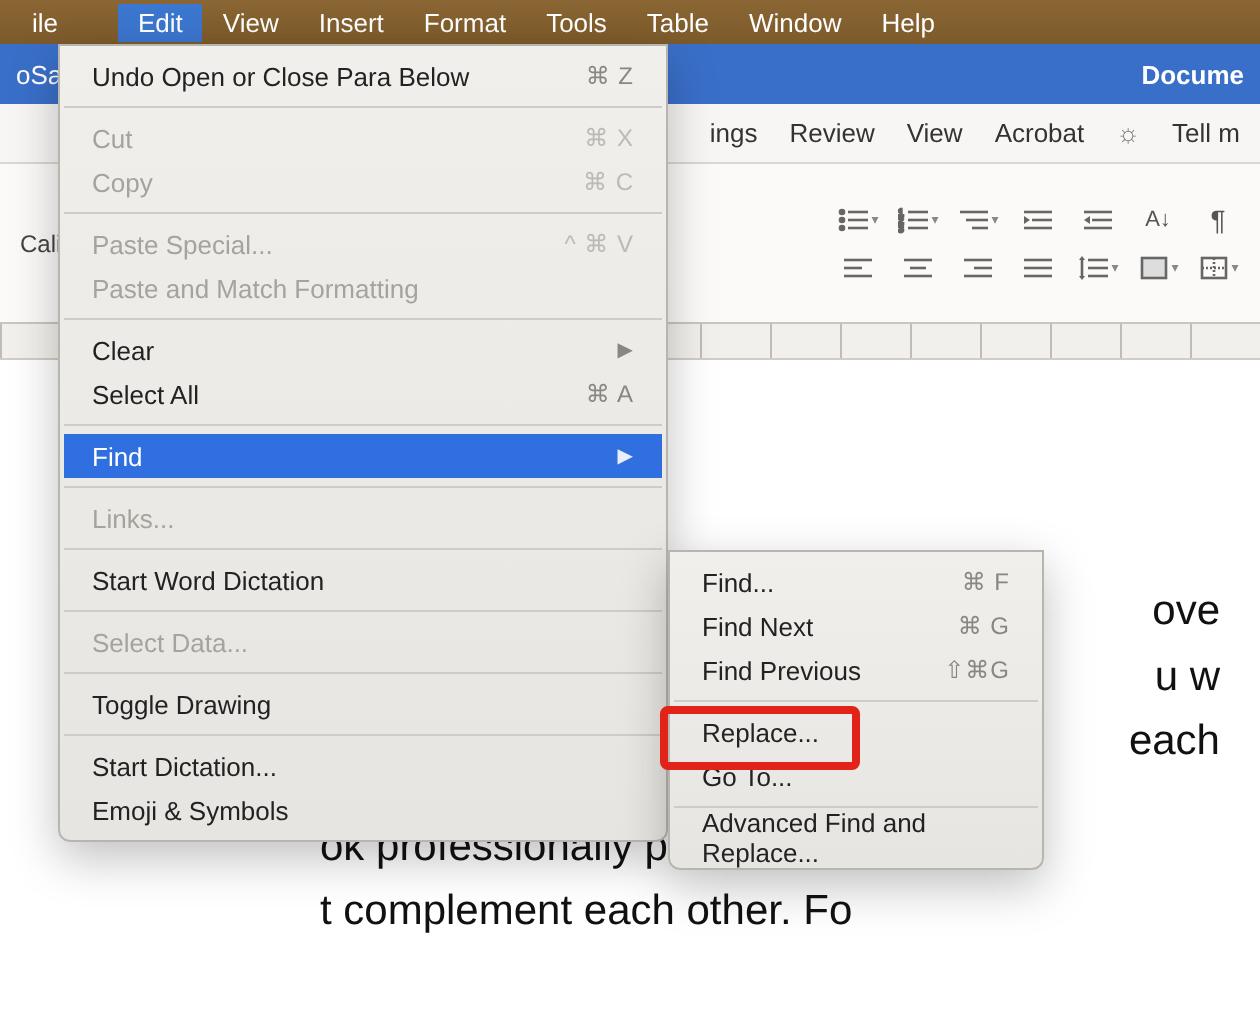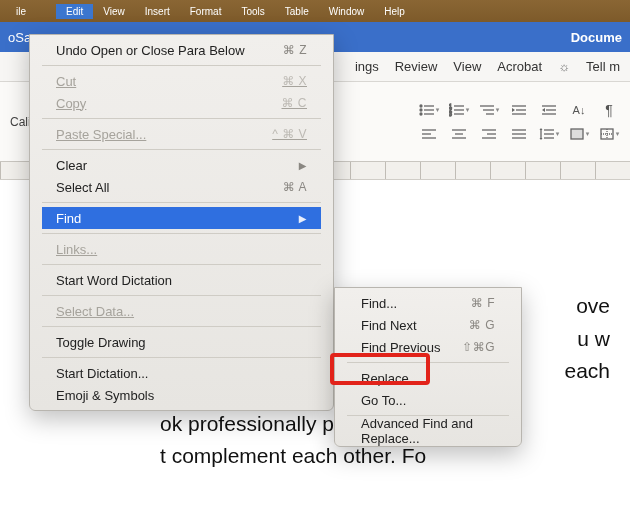--- a/index.html
+++ b/index.html
@@ -3,21 +3,21 @@
 <meta charset="utf-8">
 <style>
   * { margin: 0; padding: 0; box-sizing: border-box; font-family: -apple-system, "Helvetica Neue", Arial, sans-serif; }
   body { width: 630px; height: 506px; overflow: hidden; background: #fff; position: relative; }
 
   
   .mac-menu {
     height: 22px;
     background: linear-gradient(#8a6634, #7d5a2a);
     display: flex; align-items: center; padding: 0 6px; color: #fff;
-    font-size: 10px;
+    font-size: 13px;
   }
   .mac-menu .item { padding: 2px 10px; border-radius: 0; }
   .mac-menu .item.selected { background: #3b76cf; margin-left: 20px; }
 
   
   .title-row {
     height: 30px; background: #3a6fc9; color: #fff; font-size: 13px;
     display: flex; align-items: center; justify-content: space-between; padding: 0 8px;
   }
   .title-row .autosave { font-weight: 400; }
@@ -55,29 +55,28 @@
     padding: 110px 20px 20px 340px; font-size: 21px; line-height: 1.55; color: #111;
     font-family: Georgia, "Times New Roman", serif;
   }
 
   
   .dropdown {
     position: absolute; background: linear-gradient(#f1efec, #e7e5e1);
     border: 1px solid #b8b5af; border-radius: 0 0 6px 6px;
     box-shadow: 0 8px 24px rgba(0,0,0,.25);
     font-size: 13px; color: #222;
-    padding: 4px 12px;
-    margin-top: 12px;
+    padding: 4px 2px;
   }
   .dropdown .mi {
     display: flex; align-items: center; justify-content: space-between;
     padding: 3px 14px; height: 22px;
   }
   .dropdown .mi .sc { color: #8a8782; font-size: 12px; letter-spacing: .5px; display:flex; align-items:center; gap:2px;}
-  .dropdown .mi.disabled { color: #a6a39c; text-decoration: underline; }
+  .dropdown .mi.disabled { color: #a6a39c; }
   .dropdown .mi.disabled .sc { color: #bdbab4; }
   .dropdown .mi.highlight { background: #2f6fe0; color: #fff; }
   .dropdown .mi.highlight .sc { color: #e8eefb; }
   .dropdown hr { border: none; border-top: 1px solid #cfccc5; margin: 4px 0; }
   .submenu-arrow { font-size: 10px; }
 
   .edit-menu { top: 22px; left: 29px; width: 305px; }
   .find-menu { top: 275px; left: 334px; width: 188px; }
 
   .redbox {
@@ -248,20 +247,24 @@
     </div>
     <div class="mi disabled">
       <span>Copy</span>
       <span class="sc">⌘ C</span>
     </div>
     <hr>
     <div class="mi disabled">
       <span>Paste Special...</span>
       <span class="sc">^ ⌘ V</span>
     </div>
+    <div class="mi disabled">
+      <span>Paste and Match Formatting</span>
+      <span class="sc"></span>
+    </div>
     <hr>
     <div class="mi">
       <span>Clear</span>
       <span class="sc">
         <span class="submenu-arrow">▶</span>
       </span>
     </div>
     <div class="mi">
       <span>Select All</span>
       <span class="sc">⌘ A</span>

